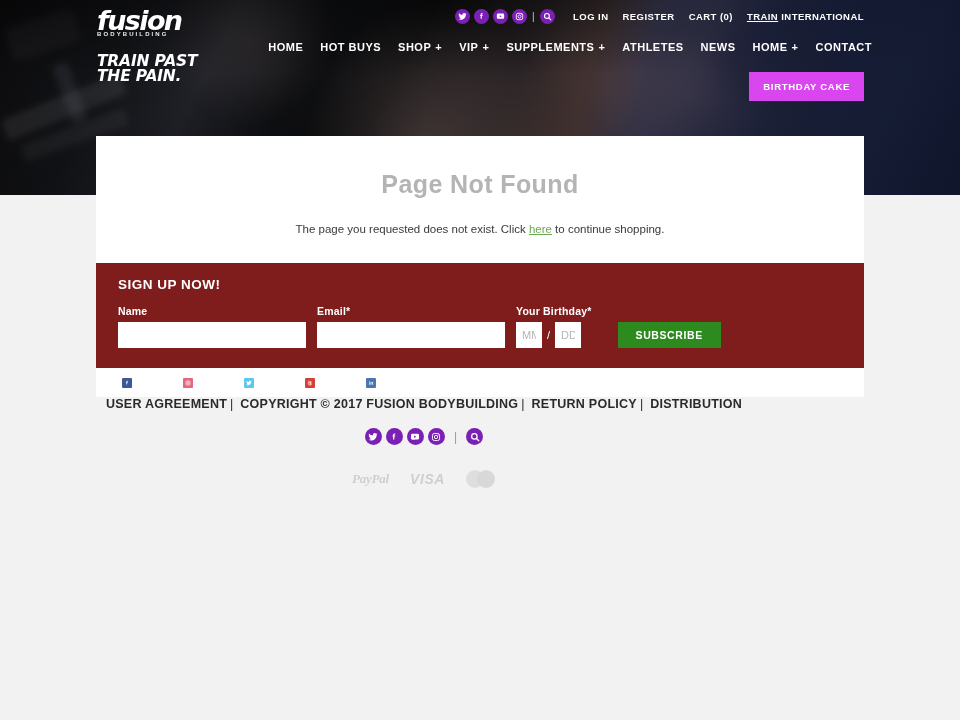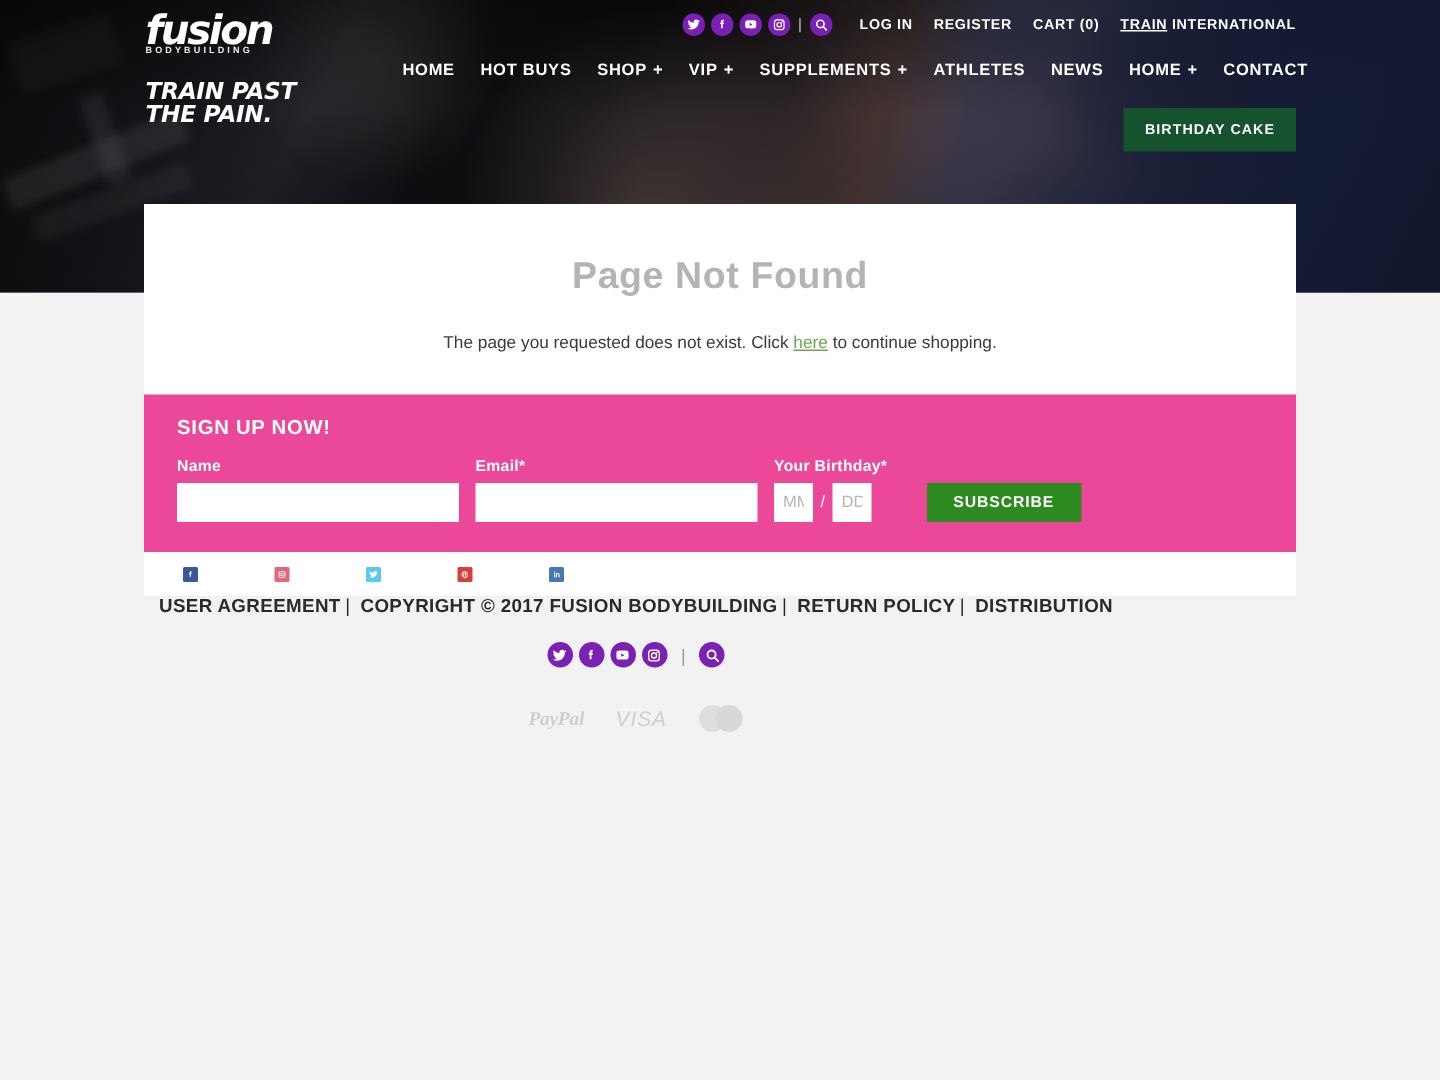--- a/index.html
+++ b/index.html
@@ -158,21 +158,21 @@
     cursor: pointer;
     white-space: nowrap;
   }
   .mainnav .plus { margin-left: 4px; font-weight: bold; }
 
   
   .promo-btn {
     position: absolute;
     right: 96px;
     top: 72px;
-    background: #14532d;
+    background: #d946ef;
     color: #ffffff;
     font-size: 9.5px;
     font-weight: bold;
     letter-spacing: 0.7px;
     padding: 9px 14px;
     border: none;
     cursor: pointer;
     font-family: "Liberation Sans", sans-serif;
   }
 
@@ -202,21 +202,21 @@
     color: #3a3a3a;
   }
   .page-msg a {
     color: #6aa84f;
     text-decoration: underline;
     cursor: pointer;
   }
 
   
   .signup {
-    background: #ec4899;
+    background: #7f1d1d;
     padding: 14px 22px 20px;
     color: #ffffff;
   }
   .signup-title {
     font-size: 13.5px;
     font-weight: bold;
     letter-spacing: 0.5px;
     margin-bottom: 13px;
   }
   .signup-row {
@@ -333,21 +333,21 @@
     font-family: "Liberation Serif", serif;
     font-style: italic;
     font-weight: bold;
     font-size: 13px;
     color: #9e9e9e;
     letter-spacing: -0.2px;
   }
   .pay-visa {
     font-family: "Liberation Sans", sans-serif;
     font-style: italic;
-    font-weight: normal;
+    font-weight: bold;
     font-size: 14px;
     color: #9e9e9e;
     letter-spacing: 0.6px;
   }
   .pay-mc { position: relative; width: 30px; height: 18px; }
   .pay-mc i {
     position: absolute; top: 0;
     width: 18px; height: 18px;
     border-radius: 50%;
     background: #c4c4c4;

